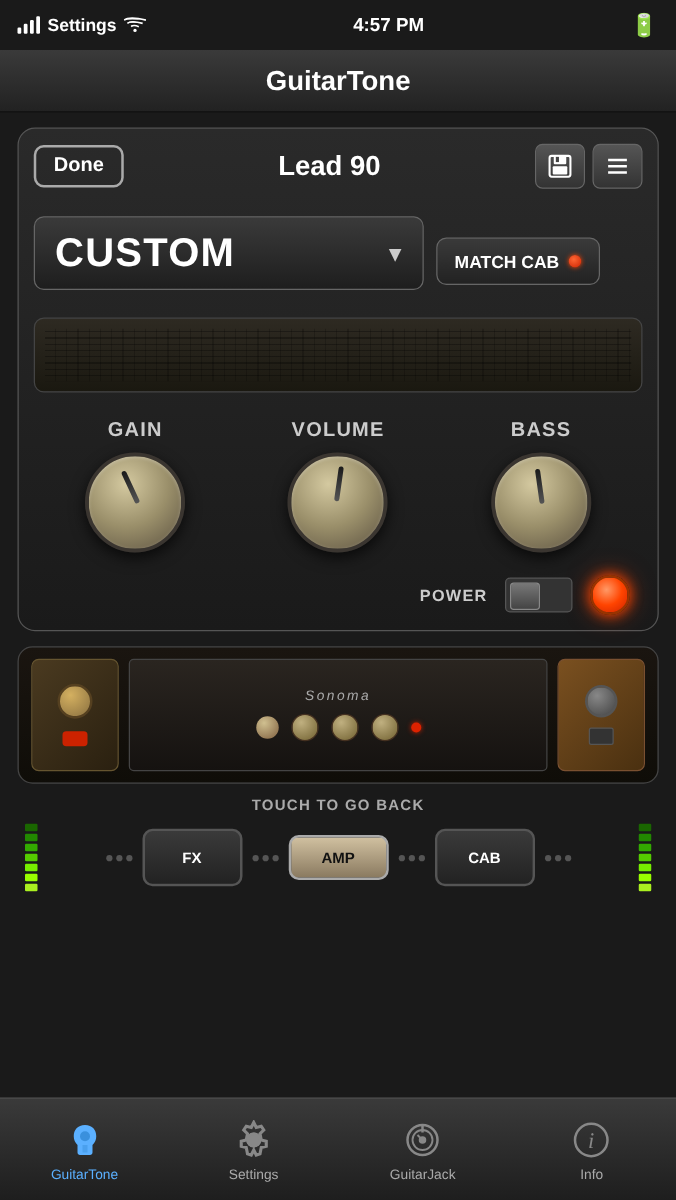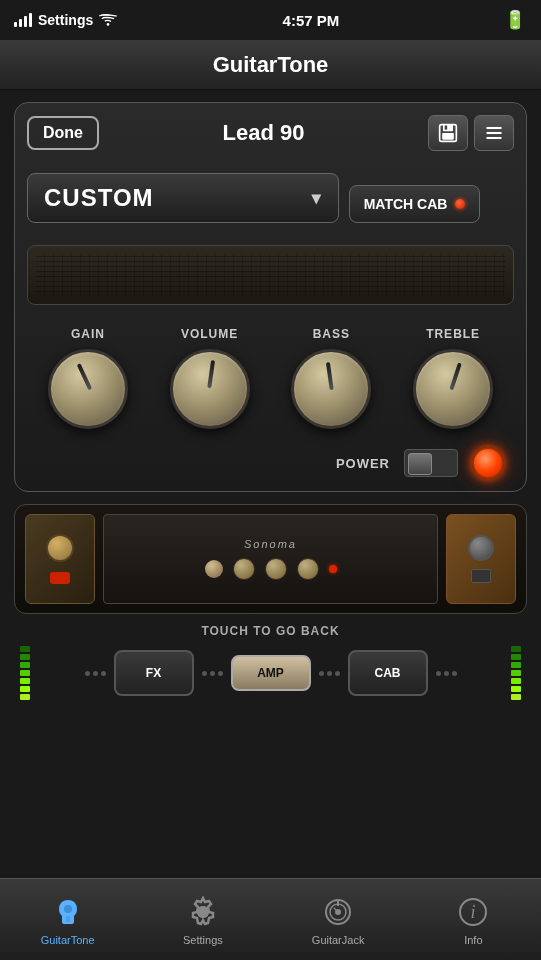--- a/index.html
+++ b/index.html
@@ -101,21 +101,21 @@
       padding: 10px 16px;
       display: flex;
       align-items: center;
       justify-content: space-between;
       margin-bottom: 12px;
       cursor: pointer;
       width: 64%;
     }
     #amp-dropdown span {
       color: white;
-      font-size: 24px;
+      font-size: 32px;
       font-weight: bold;
       letter-spacing: 1px;
     }
     #amp-dropdown .chevron { color: #ccc; font-size: 18px; }
 
     #match-cab-btn {
       background: linear-gradient(180deg, #3a3a3a 0%, #222 100%);
       border: 1px solid #666;
       border-radius: 8px;
       padding: 10px 14px;
@@ -179,21 +179,21 @@
       align-items: flex-start;
     }
     .knob-group {
       display: flex;
       flex-direction: column;
       align-items: center;
       gap: 8px;
     }
     .knob-label {
       color: #ccc;
-      font-size: 12px;
+      font-size: 16px;
       font-weight: 600;
       letter-spacing: 1px;
     }
     .knob {
       width: 80px;
       height: 80px;
       border-radius: 50%;
       background: radial-gradient(circle at 40% 30%, #d4c9a0, #9a8f6a, #5a5040);
       border: 3px solid #3a3530;
       box-shadow: 0 4px 12px rgba(0,0,0,0.7), inset 0 1px 3px rgba(255,255,255,0.3);
@@ -524,26 +524,20 @@
         </div>
       </div>
 
       <div class="knob-group">
         <span class="knob-label">BASS</span>
         <div class="knob knob-bass">
           <div class="knob-indicator" style="transform: rotate(-8deg); transform-origin: center 80%; position:absolute; top:10px; width:4px; height:28px; background: linear-gradient(180deg,#1a1a1a,#555); border-radius:2px;"></div>
         </div>
       </div>
 
-      <div class="knob-group">
-        <span class="knob-label">TREBLE</span>
-        <div class="knob knob-treble">
-          <div class="knob-indicator" style="transform: rotate(18deg); transform-origin: center 80%; position:absolute; top:10px; width:4px; height:28px; background: linear-gradient(180deg,#1a1a1a,#555); border-radius:2px;"></div>
-        </div>
-      </div>
     </div>
   </div>
 
   <div id="power-section">
     <span id="power-label">POWER</span>
     <div class="power-switch">
       <div class="power-switch-thumb"></div>
     </div>
     <div class="power-led"></div>
   </div>

